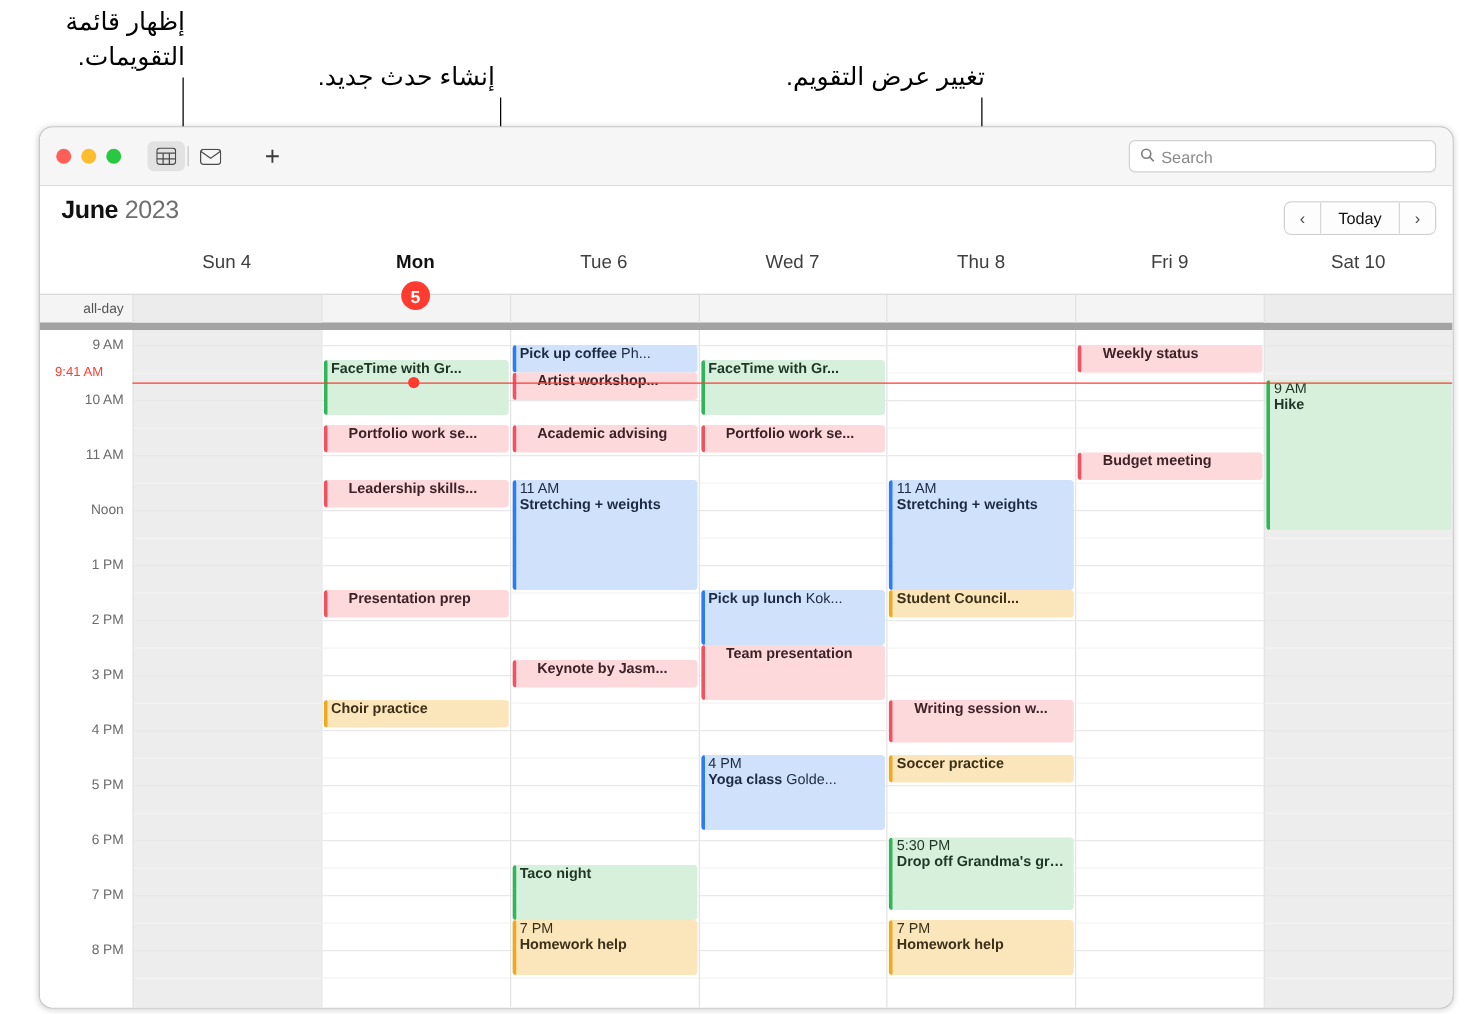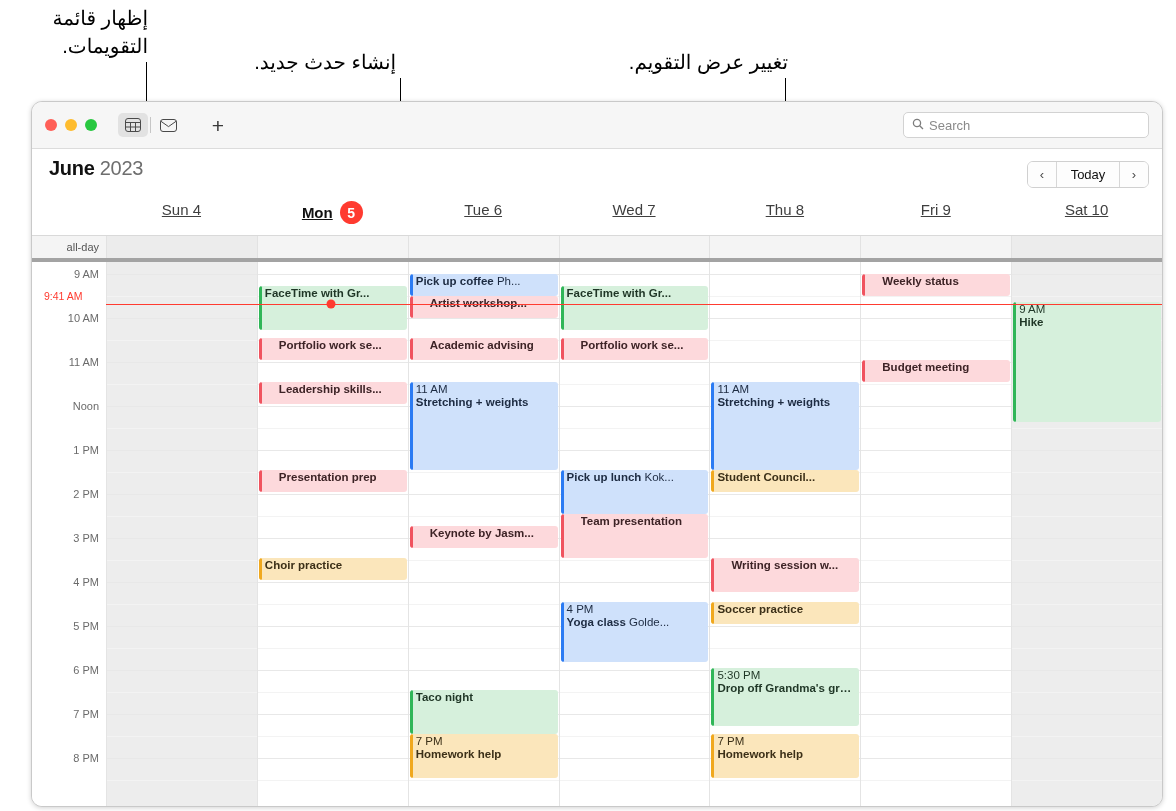--- a/index.html
+++ b/index.html
@@ -84,32 +84,32 @@
   .nav-today{width:62px;font-size:13px;color:#111;border-left:1px solid #d7d7d7;border-right:1px solid #d7d7d7;}
   
   .dayhead{
     display:flex;height:34px;align-items:flex-start;background:#fff;
   }
   .dh-gutter{width:74px;flex:0 0 74px;}
   .dh-cell{
     flex:1 1 0;display:flex;align-items:center;justify-content:center;
     font-size:15px;color:#3f3f3f;gap:7px;
   }
-  .dh-cell.today{color:#111;}
+  .dh-cell.today{color:#111;flex-direction:column;}
   .dh-cell .daynum-badge{
     display:inline-flex;align-items:center;justify-content:center;
     width:23px;height:23px;border-radius:50%;background:#ff3b30;color:#fff;
     font-size:14px;font-weight:bold;
   }
-  .dh-cell .label{font-weight:normal;text-decoration:underline;}
+  .dh-cell .label{font-weight:normal;}
   .dh-cell.today .label{font-weight:bold;}
   
   .allday{
     display:flex;height:22px;background:#f4f4f4;
-    border-top:1px solid #d9d9d9;border-bottom:4px solid #a3a3a3;
+    border-top:1px solid #d9d9d9;border-bottom:6px solid #a3a3a3;
   }
   .allday-label{
     width:74px;flex:0 0 74px;display:flex;align-items:center;justify-content:flex-end;
     padding-right:7px;box-sizing:border-box;font-size:11px;color:#555;
   }
   .allday-cell{flex:1 1 0;border-left:1px solid #e2e2e2;}
   .allday-cell.weekend{background:#ececec;}
   
   .gridwrap{position:relative;height:548px;overflow:hidden;}
   .grid{position:relative;display:flex;height:100%;}

